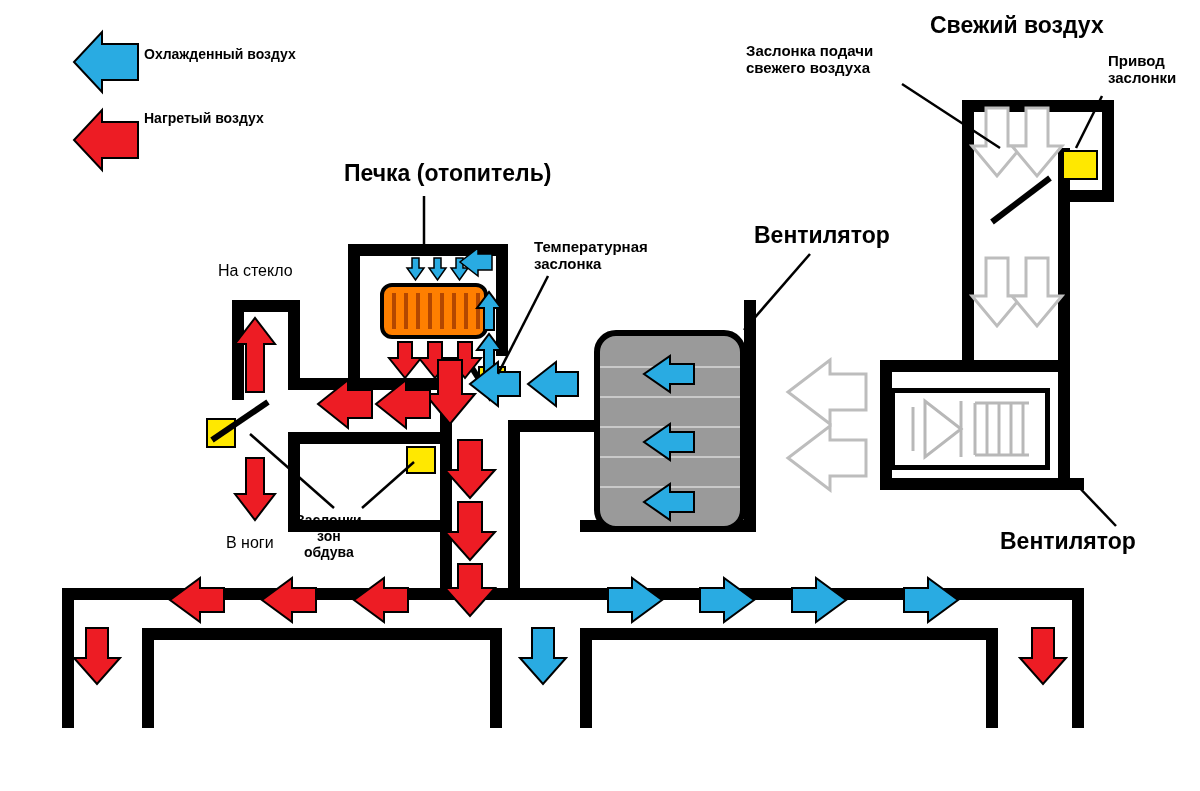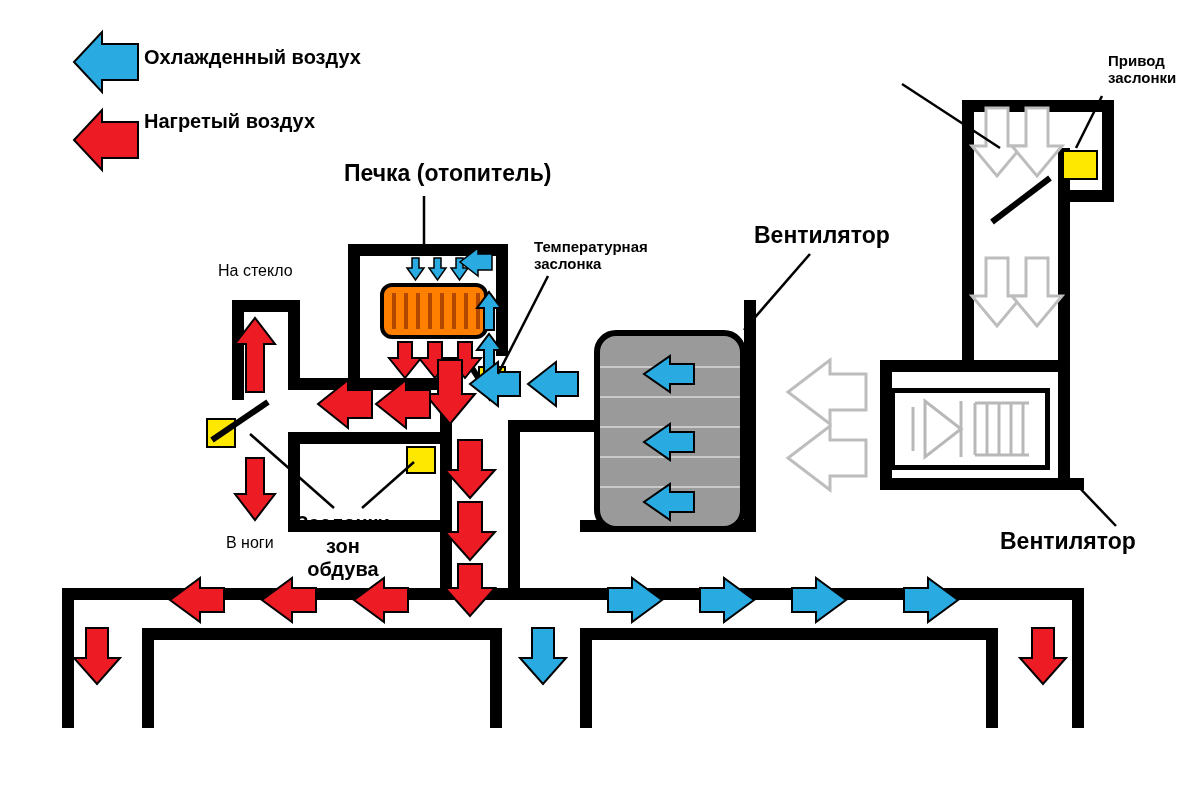--- a/index.html
+++ b/index.html
@@ -1,21 +1,21 @@
 <!DOCTYPE html>
 <html><head>
 <meta charset="utf-8">
 <style>
   html,body{margin:0;padding:0;background:#ffffff;}
   body{width:1200px;height:791px;position:relative;overflow:hidden;
        font-family:"Liberation Sans",sans-serif;color:#000;}
   #stage{position:absolute;left:0;top:0;width:1200px;height:791px;}
   .lbl{position:absolute;font-weight:bold;line-height:1.15;white-space:pre;}
   .lbl.small{font-size:15px;}
-  .lbl.med{font-size:20px;}
+  .lbl.med{font-size:14px;}
   .lbl.big{font-size:23px;}
   .lbl.plain{font-weight:normal;font-size:16px;}
   .duct{position:absolute;background:#000;}
   .damper{position:absolute;background:#ffe800;border:2px solid #000;}
   svg.ov{position:absolute;left:0;top:0;width:1200px;height:791px;overflow:visible;}
   .evap{position:absolute;left:594px;top:330px;width:152px;height:202px;
         background:#9a9a9a;border:6px solid #000;border-radius:22px;box-sizing:border-box;}
   .evline{position:absolute;left:0;width:100%;height:2px;background:#c9c9c9;}
   .heater{position:absolute;left:380px;top:283px;width:108px;height:56px;
           background:#ff7f00;border:4px solid #000;border-radius:12px;box-sizing:border-box;}
@@ -230,21 +230,24 @@
     </g>
   </svg>
 
   <div class="lbl small" style="left:534px;top:238px;">Температурная
 заслонка</div>
 
   <div class="lbl big" style="left:344px;top:160px;">Печка (отопитель)</div>
 
   <div class="lbl big" style="left:754px;top:222px;">Вентилятор</div>
 
-
+  <div class="lbl big" style="left:930px;top:12px;">Свежий воздух</div>
+
+  <div class="lbl small" style="left:746px;top:42px;">Заслонка подачи
+свежего воздуха</div>
 
   <div class="lbl small" style="left:1108px;top:52px;">Привод
 заслонки</div>
 
   <div class="lbl big" style="left:1000px;top:528px;">Вентилятор</div>
 
   <div class="lbl plain" style="left:218px;top:262px;">На стекло</div>
 
   <div class="lbl plain" style="left:226px;top:534px;">В ноги</div>
 

